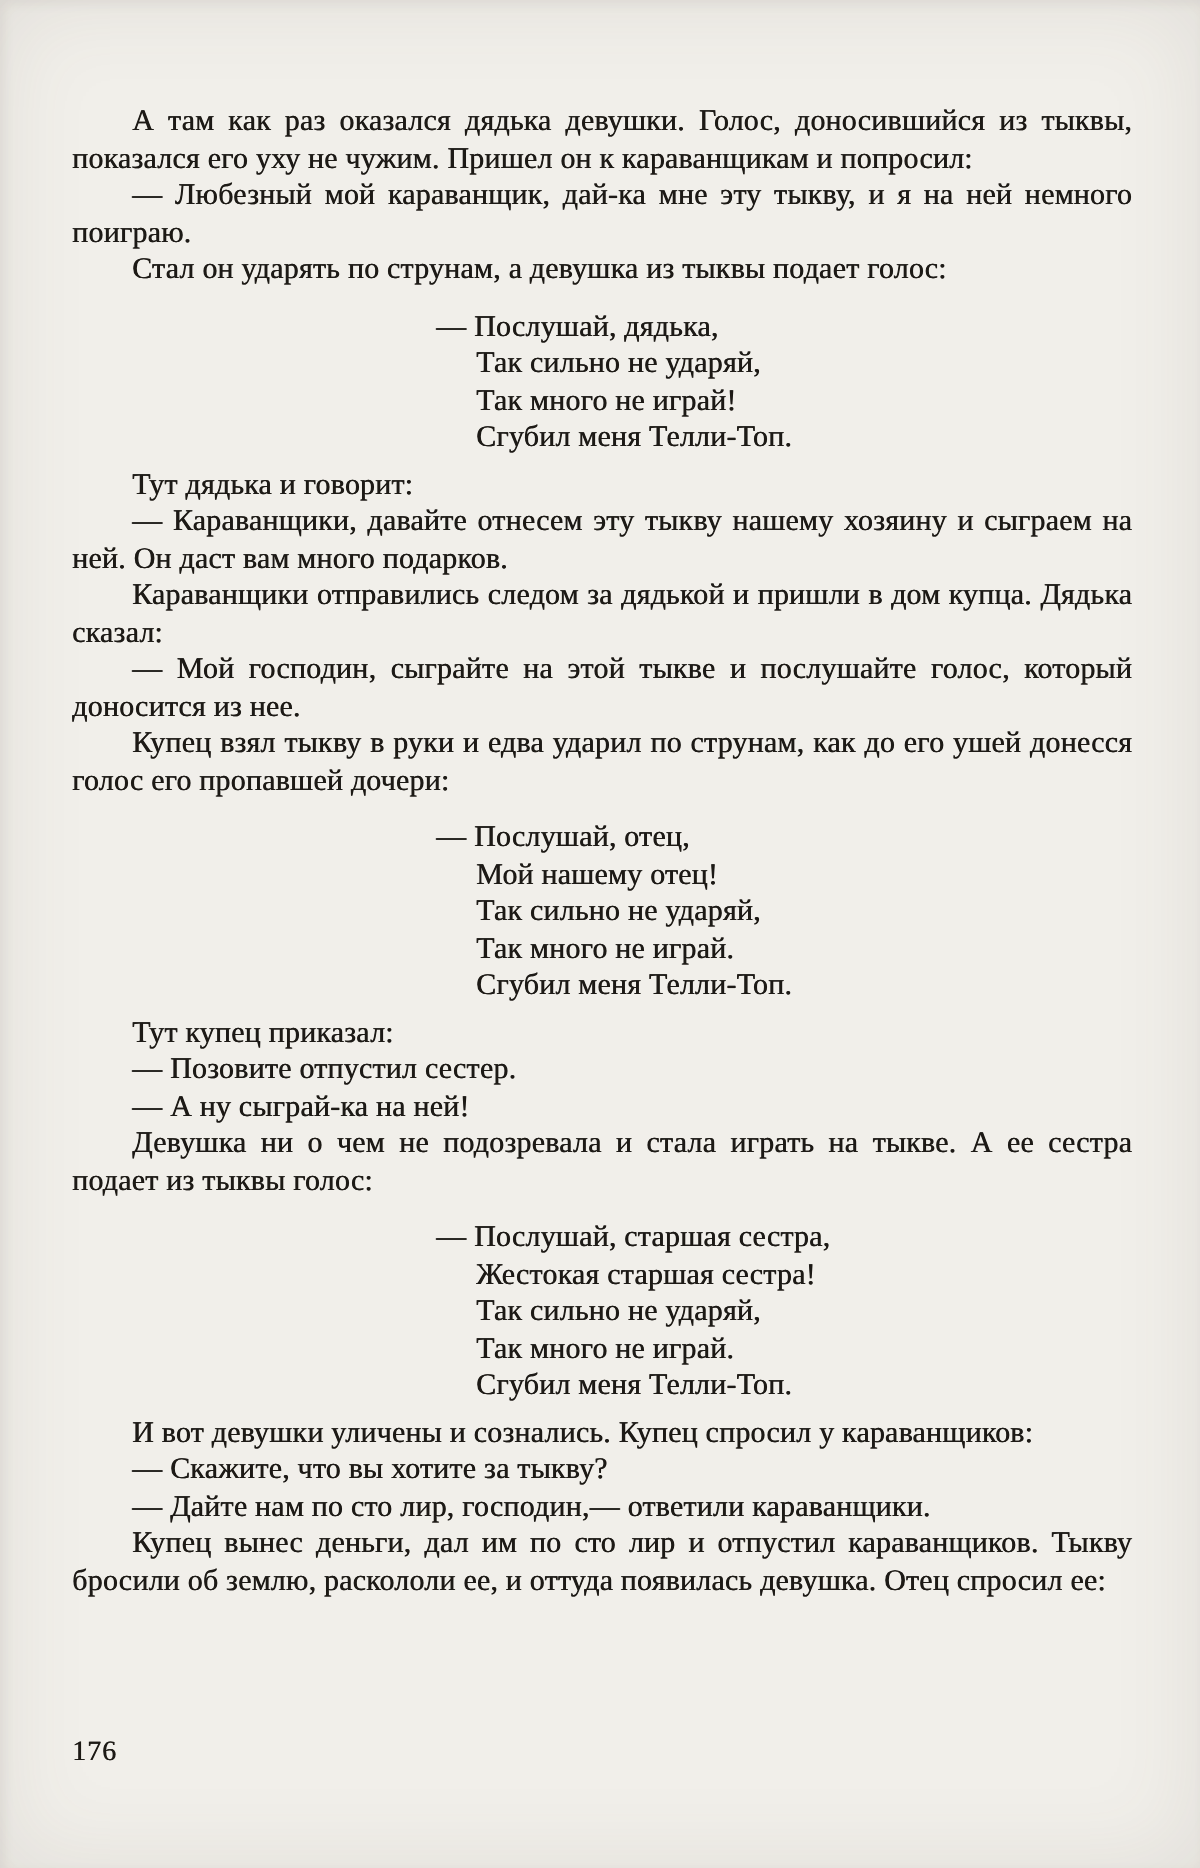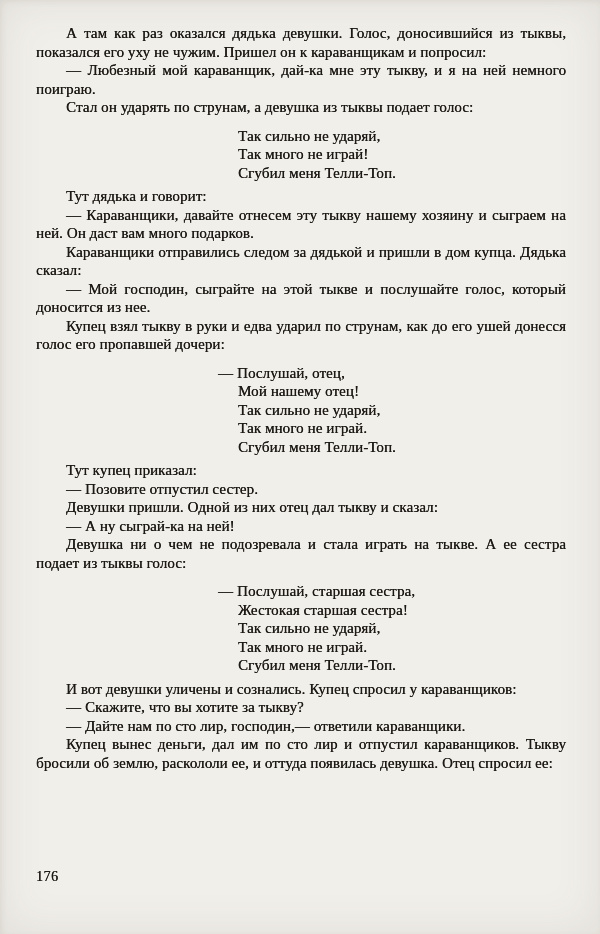--- a/index.html
+++ b/index.html
@@ -17,21 +17,21 @@
     height:934px;
     margin:0 auto;
     background:var(--paper);
     color:var(--ink);
     overflow:hidden;
     box-shadow:inset 0 0 46px rgba(90,82,70,0.10), inset 2px 2px 6px rgba(90,82,70,0.08);
     box-sizing:border-box;
   }
   .text-block{
     position:absolute;
-    top:24px;
+    top:52px;
     left:36px;
     width:530px;
     font-size:15px;
     line-height:18.5px;
     letter-spacing:0.1px;
     text-shadow:0.25px 0 0 currentColor; 
   }
   .para{
     margin:0;
     text-indent:30px;
@@ -59,20 +59,21 @@
 <body>
 
 <div class="page">
   <div class="text-block">
 
     <p class="para">А там как раз оказался дядька девушки. Голос, доносившийся из тыквы, показался его уху не чужим. Пришел он к караванщикам и попросил:</p>
     <p class="para">— Любезный мой караванщик, дай-ка мне эту тыкву, и я на ней немного поиграю.</p>
     <p class="para">Стал он ударять по струнам, а девушка из тыквы подает голос:</p>
 
     <div class="verse">
+      <div class="vline first">— Послушай, дядька,</div>
       <div class="vline">Так сильно не ударяй,</div>
       <div class="vline">Так много не играй!</div>
       <div class="vline">Сгубил меня Телли-Топ.</div>
     </div>
 
     <p class="para">Тут дядька и говорит:</p>
     <p class="para">— Караванщики, давайте отнесем эту тыкву нашему хозяину и сыграем на ней. Он даст вам много подарков.</p>
     <p class="para">Караванщики отправились следом за дядькой и пришли в дом купца. Дядька сказал:</p>
     <p class="para">— Мой господин, сыграйте на этой тыкве и послушайте голос, который доносится из нее.</p>
     <p class="para">Купец взял тыкву в руки и едва ударил по струнам, как до его ушей донесся голос его пропавшей дочери:</p>
@@ -80,21 +81,20 @@
     <div class="verse">
       <div class="vline first">— Послушай, отец,</div>
       <div class="vline">Мой нашему отец!</div>
       <div class="vline">Так сильно не ударяй,</div>
       <div class="vline">Так много не играй.</div>
       <div class="vline">Сгубил меня Телли-Топ.</div>
     </div>
 
     <p class="para">Тут купец приказал:</p>
     <p class="para">— Позовите отпустил сестер.</p>
-    <p class="para">Девушки пришли. Одной из них отец дал тыкву и сказал:</p>
     <p class="para">— А ну сыграй-ка на ней!</p>
     <p class="para">Девушка ни о чем не подозревала и стала играть на тыкве. А ее сестра подает из тыквы голос:</p>
 
     <div class="verse">
       <div class="vline first">— Послушай, старшая сестра,</div>
       <div class="vline">Жестокая старшая сестра!</div>
       <div class="vline">Так сильно не ударяй,</div>
       <div class="vline">Так много не играй.</div>
       <div class="vline">Сгубил меня Телли-Топ.</div>
     </div>

